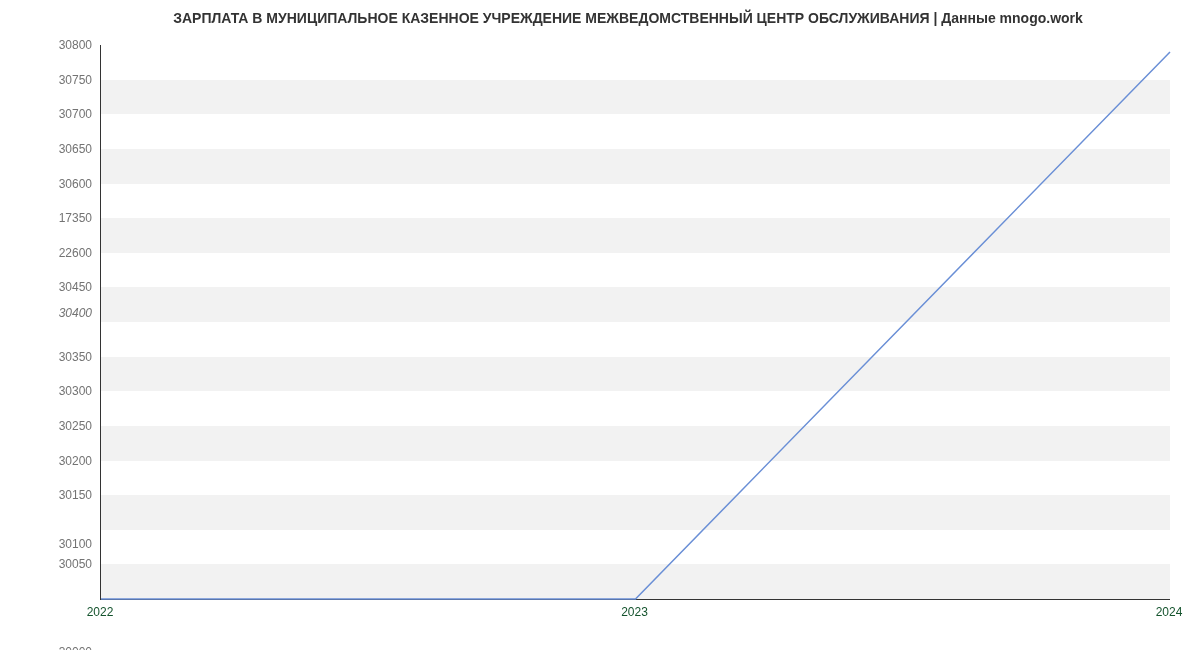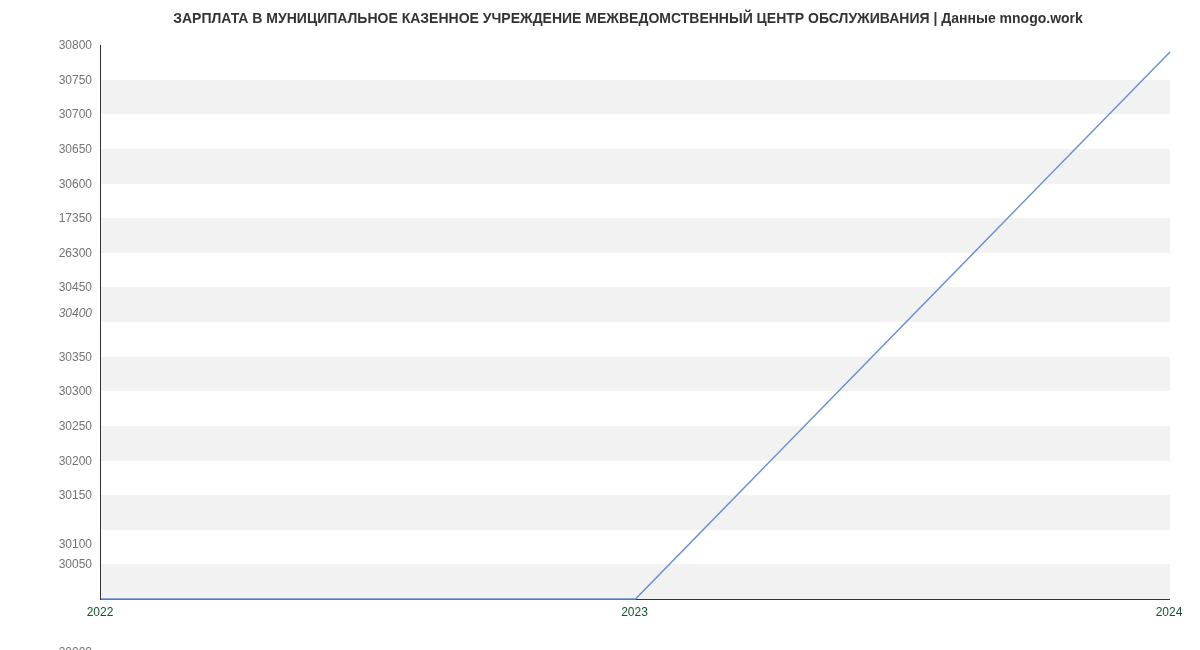--- a/index.html
+++ b/index.html
@@ -90,21 +90,21 @@
 <div class="y-tick-label" style="top: 616px; margin-top: 36px;">30000</div>
     <div class="y-tick-label" style="top: 564.375px;">30050</div>
     <div class="y-tick-label" style="top: 544px;">30100</div>
     <div class="y-tick-label" style="top: 495.125px;">30150</div>
     <div class="y-tick-label" style="top: 460.5px;">30200</div>
     <div class="y-tick-label" style="top: 425.875px;">30250</div>
     <div class="y-tick-label" style="top: 391.25px;">30300</div>
     <div class="y-tick-label" style="top: 356.625px;">30350</div>
     <div class="y-tick-label" style="top: 313px; font-style: italic;">30400</div>
     <div class="y-tick-label" style="top: 287.375px;">30450</div>
-    <div class="y-tick-label" style="top: 252.75px;">26300</div>
+    <div class="y-tick-label" style="top: 252.75px;">22600</div>
     <div class="y-tick-label" style="top: 218.125px;">17350</div>
     <div class="y-tick-label" style="top: 183.5px;">30600</div>
     <div class="y-tick-label" style="top: 148.875px;">30650</div>
     <div class="y-tick-label" style="top: 114.25px;">30700</div>
     <div class="y-tick-label" style="top: 79.625px;">30750</div>
     <div class="y-tick-label" style="top: 45px;">30800</div>
     <div class="x-tick-label" style="left: 100px;">2022</div>
     <div class="x-tick-label" style="left: 634.5px;">2023</div>
     <div class="x-tick-label" style="left: 1169px;">2024</div>
   </div>

